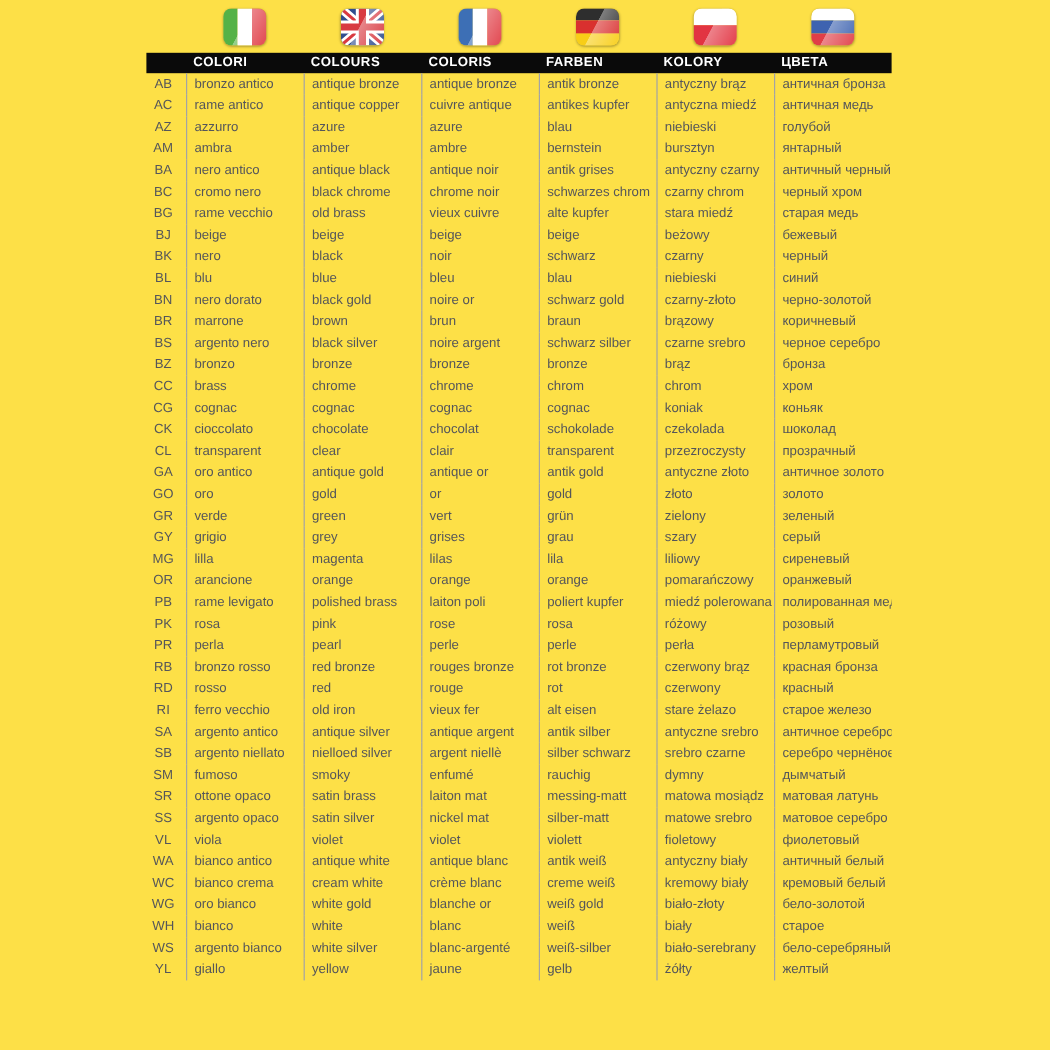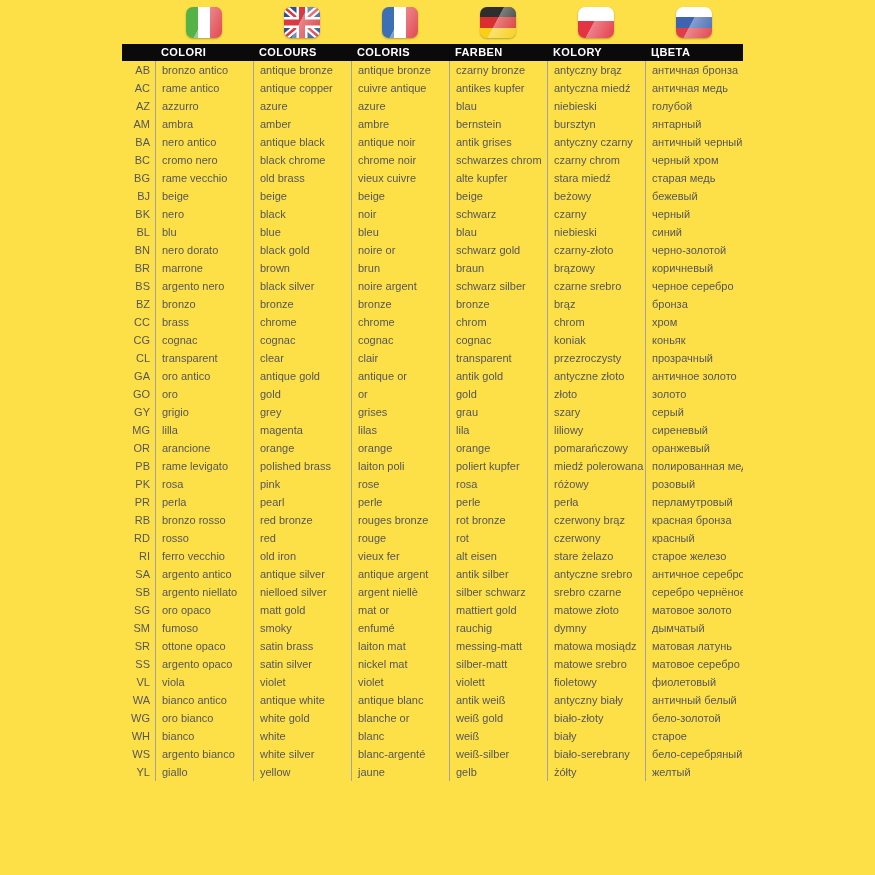--- a/index.html
+++ b/index.html
@@ -28,21 +28,21 @@
   .flag.horizontal-2 .stripe:first-child{flex:0 0 46%;}
   .flag svg{position:absolute;inset:0;width:100%;height:100%;}
   
   .header-bar{height:17px;background:#0a0a0a;align-items:center;}
   .header-label{
     color:#ffffff;font-size:11px;font-weight:700;letter-spacing:0.4px;
     padding-left:6px;line-height:17px;white-space:nowrap;overflow:hidden;
   }
   
   .body-row{height:18px;line-height:18px;font-size:11px;color:#55565a;}
-  .code-cell{text-align:right;padding-right:5px;white-space:nowrap;}
+  .code-cell{text-align:center;padding-right:5px;white-space:nowrap;}
   .lang-cell{border-left:1px solid #a3a3a5;padding-left:6px;white-space:nowrap;overflow:hidden;}
 </style>
 </head>
 <body>
 
 <div class="page">
   <div class="table-wrap">
     <div class="grid-row flags-row" id="flags-row">
         <div></div>
         <div class="flag-cell">
@@ -99,21 +99,21 @@
         <div class="header-label">FARBEN</div>
         <div class="header-label">KOLORY</div>
         <div class="header-label">ЦВЕТА</div>
       </div>
     <div id="table-body">
         <div class="grid-row body-row">
           <div class="code-cell">AB</div>
           <div class="lang-cell">bronzo antico</div>
           <div class="lang-cell">antique bronze</div>
           <div class="lang-cell">antique bronze</div>
-          <div class="lang-cell">czarny bronze</div>
+          <div class="lang-cell">antik bronze</div>
           <div class="lang-cell">antyczny brąz</div>
           <div class="lang-cell">античная бронза</div>
         </div>
         <div class="grid-row body-row">
           <div class="code-cell">AC</div>
           <div class="lang-cell">rame antico</div>
           <div class="lang-cell">antique copper</div>
           <div class="lang-cell">cuivre antique</div>
           <div class="lang-cell">antikes kupfer</div>
           <div class="lang-cell">antyczna miedź</div>
@@ -239,20 +239,29 @@
         <div class="grid-row body-row">
           <div class="code-cell">CG</div>
           <div class="lang-cell">cognac</div>
           <div class="lang-cell">cognac</div>
           <div class="lang-cell">cognac</div>
           <div class="lang-cell">cognac</div>
           <div class="lang-cell">koniak</div>
           <div class="lang-cell">коньяк</div>
         </div>
         <div class="grid-row body-row">
+          <div class="code-cell">CK</div>
+          <div class="lang-cell">cioccolato</div>
+          <div class="lang-cell">chocolate</div>
+          <div class="lang-cell">chocolat</div>
+          <div class="lang-cell">schokolade</div>
+          <div class="lang-cell">czekolada</div>
+          <div class="lang-cell">шоколад</div>
+        </div>
+        <div class="grid-row body-row">
           <div class="code-cell">CL</div>
           <div class="lang-cell">transparent</div>
           <div class="lang-cell">clear</div>
           <div class="lang-cell">clair</div>
           <div class="lang-cell">transparent</div>
           <div class="lang-cell">przezroczysty</div>
           <div class="lang-cell">прозрачный</div>
         </div>
         <div class="grid-row body-row">
           <div class="code-cell">GA</div>
@@ -266,20 +275,29 @@
         <div class="grid-row body-row">
           <div class="code-cell">GO</div>
           <div class="lang-cell">oro</div>
           <div class="lang-cell">gold</div>
           <div class="lang-cell">or</div>
           <div class="lang-cell">gold</div>
           <div class="lang-cell">złoto</div>
           <div class="lang-cell">золото</div>
         </div>
         <div class="grid-row body-row">
+          <div class="code-cell">GR</div>
+          <div class="lang-cell">verde</div>
+          <div class="lang-cell">green</div>
+          <div class="lang-cell">vert</div>
+          <div class="lang-cell">grün</div>
+          <div class="lang-cell">zielony</div>
+          <div class="lang-cell">зеленый</div>
+        </div>
+        <div class="grid-row body-row">
           <div class="code-cell">GY</div>
           <div class="lang-cell">grigio</div>
           <div class="lang-cell">grey</div>
           <div class="lang-cell">grises</div>
           <div class="lang-cell">grau</div>
           <div class="lang-cell">szary</div>
           <div class="lang-cell">серый</div>
         </div>
         <div class="grid-row body-row">
           <div class="code-cell">MG</div>
@@ -365,29 +383,20 @@
         <div class="grid-row body-row">
           <div class="code-cell">SB</div>
           <div class="lang-cell">argento niellato</div>
           <div class="lang-cell">nielloed silver</div>
           <div class="lang-cell">argent niellè</div>
           <div class="lang-cell">silber schwarz</div>
           <div class="lang-cell">srebro czarne</div>
           <div class="lang-cell">серебро чернёное</div>
         </div>
         <div class="grid-row body-row">
-          <div class="code-cell">SG</div>
-          <div class="lang-cell">oro opaco</div>
-          <div class="lang-cell">matt gold</div>
-          <div class="lang-cell">mat or</div>
-          <div class="lang-cell">mattiert gold</div>
-          <div class="lang-cell">matowe złoto</div>
-          <div class="lang-cell">матовое золото</div>
-        </div>
-        <div class="grid-row body-row">
           <div class="code-cell">SM</div>
           <div class="lang-cell">fumoso</div>
           <div class="lang-cell">smoky</div>
           <div class="lang-cell">enfumé</div>
           <div class="lang-cell">rauchig</div>
           <div class="lang-cell">dymny</div>
           <div class="lang-cell">дымчатый</div>
         </div>
         <div class="grid-row body-row">
           <div class="code-cell">SR</div>
@@ -419,20 +428,29 @@
         <div class="grid-row body-row">
           <div class="code-cell">WA</div>
           <div class="lang-cell">bianco antico</div>
           <div class="lang-cell">antique white</div>
           <div class="lang-cell">antique blanc</div>
           <div class="lang-cell">antik weiß</div>
           <div class="lang-cell">antyczny biały</div>
           <div class="lang-cell">античный белый</div>
         </div>
         <div class="grid-row body-row">
+          <div class="code-cell">WC</div>
+          <div class="lang-cell">bianco crema</div>
+          <div class="lang-cell">cream white</div>
+          <div class="lang-cell">crème blanc</div>
+          <div class="lang-cell">creme weiß</div>
+          <div class="lang-cell">kremowy biały</div>
+          <div class="lang-cell">кремовый белый</div>
+        </div>
+        <div class="grid-row body-row">
           <div class="code-cell">WG</div>
           <div class="lang-cell">oro bianco</div>
           <div class="lang-cell">white gold</div>
           <div class="lang-cell">blanche or</div>
           <div class="lang-cell">weiß gold</div>
           <div class="lang-cell">biało-złoty</div>
           <div class="lang-cell">бело-золотой</div>
         </div>
         <div class="grid-row body-row">
           <div class="code-cell">WH</div>

